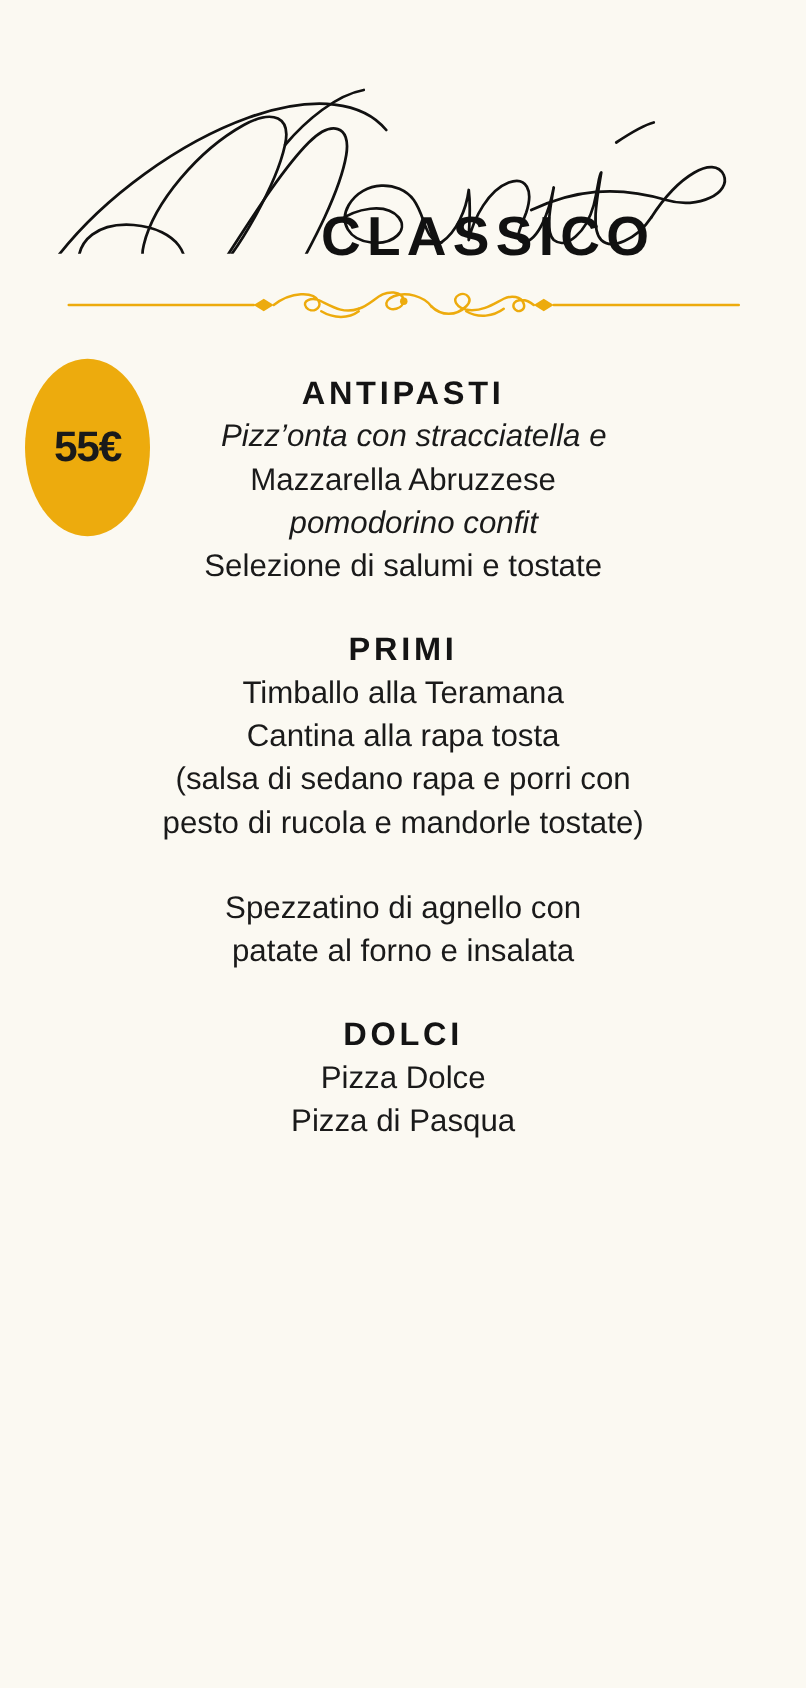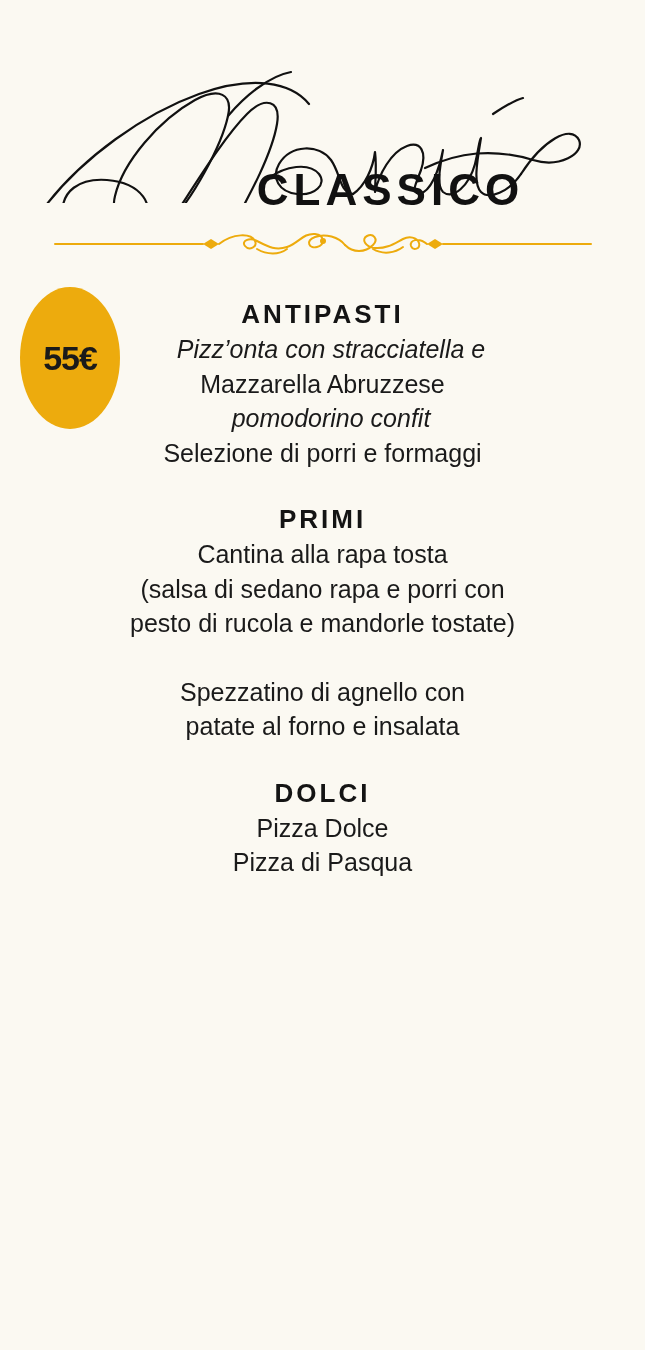--- a/index.html
+++ b/index.html
@@ -171,25 +171,26 @@
     <span class="price-text">55€</span>
   </div>
 
   <div class="menu-body">
 
     <div class="section sec-antipasti">
       <div class="section-title">ANTIPASTI</div>
       <div class="item italic">Pizz’onta con stracciatella e</div>
       <div class="item">Mazzarella Abruzzese</div>
       <div class="item italic">pomodorino confit</div>
-      <div class="item">Selezione di porri e formaggi</div>
+      <div class="item">Selezione di salumi e tostate</div>
     </div>
 
     <div class="section">
       <div class="section-title">PRIMI</div>
+      <div class="item">Timballo alla Teramana</div>
       <div class="item">Cantina alla rapa tosta</div>
       <div class="item">(salsa di sedano rapa e porri con</div>
       <div class="item">pesto di rucola e mandorle tostate)</div>
     </div>
 
     <div class="section">
       <div class="item">Spezzatino di agnello con</div>
       <div class="item">patate al forno e insalata</div>
     </div>
 

